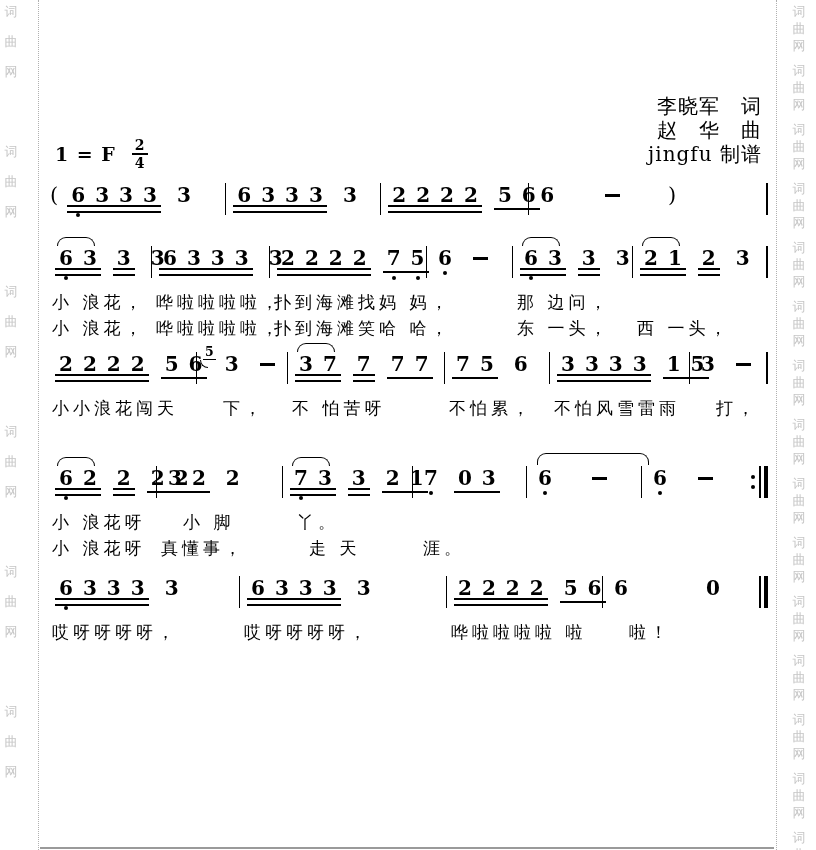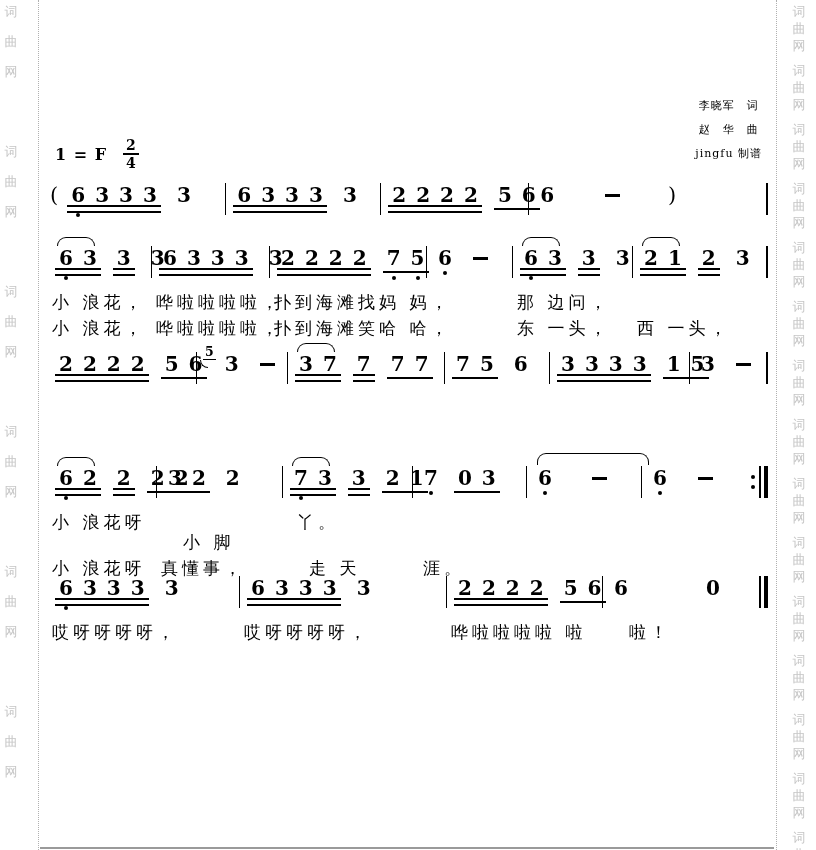--- a/index.html
+++ b/index.html
@@ -12,23 +12,23 @@
   .dotline.right{left:776px;}
   .bottomline{position:absolute;left:40px;right:42px;bottom:1px;border-bottom:2px solid #9a9a9a;}
   .wm-col{position:absolute;top:3px;width:18px;text-align:center;}
   .wm-col.left{left:2px;}
   .wm-col.right{right:8px;}
   .wm-col .ch{font-size:13px;font-family:"DejaVu Sans",sans-serif;}
 
   
   .title{position:absolute;top:76px;left:48px;right:48px;margin:0;text-align:center;
          padding-left:55px;font-size:31px;font-weight:bold;letter-spacing:12px;white-space:nowrap;}
-  .credits{position:absolute;top:94px;right:54px;text-align:center;font-size:11px;line-height:24px;letter-spacing:1px;}
+  .credits{position:absolute;top:94px;right:54px;text-align:right;font-size:20px;line-height:24px;letter-spacing:1px;}
   .keysig{position:absolute;top:138px;left:55px;display:flex;align-items:center;}
-  .tonality{font-weight:bold;font-size:16px;letter-spacing:1px;text-align:right;}
+  .tonality{font-weight:bold;font-size:19px;letter-spacing:1px;text-align:right;}
   .frac{display:inline-flex;flex-direction:column;align-items:center;margin-left:16px;
         font-weight:bold;font-size:14px;line-height:14px;}
   .frac .top{border-bottom:2px solid #000;padding:0 3px 1px;}
   .frac .bot{padding-top:1px;}
 
   
   #score .system{position:absolute;left:48px;right:48px;}
   .notes-row{display:flex;align-items:flex-start;overflow:visible;}
   .measure{display:flex;align-items:flex-start;height:32px;flex-shrink:0;box-sizing:border-box;
            padding-left:4px;overflow:visible;}
@@ -408,20 +408,28 @@
             </span>
             <span class="grp u0">
               <span class="dash"></span>
             </span>
           </div>
           <span class="spacer"></span>
           <span class="endbar">
             <span class="thin"></span>
           </span>
         </div>
+        <div class="lyric-row">
+          <span class="lyric-cell" style="width: 149px;">小小浪花闯天</span>
+          <span class="lyric-cell spread" style="width: 91px;">下，</span>
+          <span class="lyric-cell" style="width: 157px;">不 怕苦呀</span>
+          <span class="lyric-cell" style="width: 105px;">不怕累，</span>
+          <span class="lyric-cell" style="width: 140px;">不怕风雪雷雨</span>
+          <span class="lyric-cell spread" style="width: 76px;">打，</span>
+        </div>
       </div>
       <div class="system" style="top: 466px;">
         <div class="notes-row">
           <div class="measure bar" style="width: 109px;">
             <span class="grp u2 slur">
               <span class="note low">6</span>
               <span class="note">2</span>
             </span>
             <span class="grp u2">
               <span class="note">2</span>
@@ -483,21 +491,21 @@
             <span class="dots">
               <i></i>
               <i></i>
             </span>
             <span class="thin"></span>
             <span class="thick"></span>
           </span>
         </div>
         <div class="lyric-row">
           <span class="lyric-cell" style="width: 109px;">小 浪花呀</span>
-          <span class="lyric-cell spread" style="width: 114px; margin-top: 20px;">小 脚</span>
+          <span class="lyric-cell spread" style="width: 114px;">小 脚</span>
           <span class="lyric-cell spread" style="width: 115px;">丫。</span>
           <span class="lyric-cell spread" style="width: 105px;"></span>
         </div>
         <div class="lyric-row">
           <span class="lyric-cell" style="width: 109px;">小 浪花呀</span>
           <span class="lyric-cell" style="width: 126px;">真懂事，</span>
           <span class="lyric-cell spread" style="width: 114px;">走 天</span>
           <span class="lyric-cell spread" style="width: 115px;">涯。</span>
           <span class="lyric-cell spread" style="width: 105px;"></span>
         </div>

